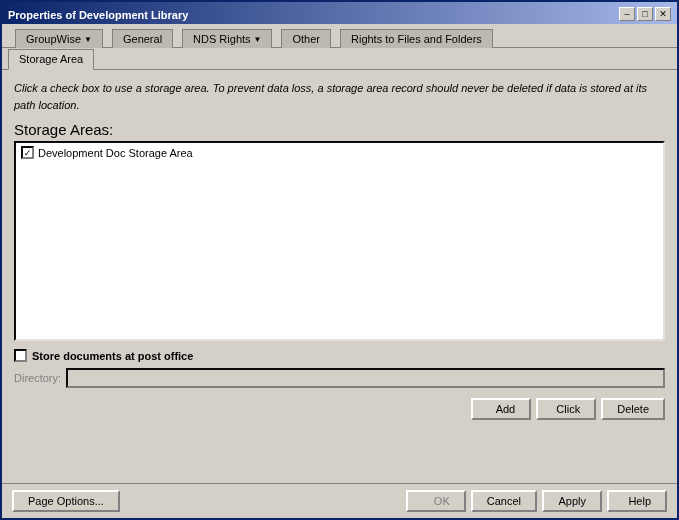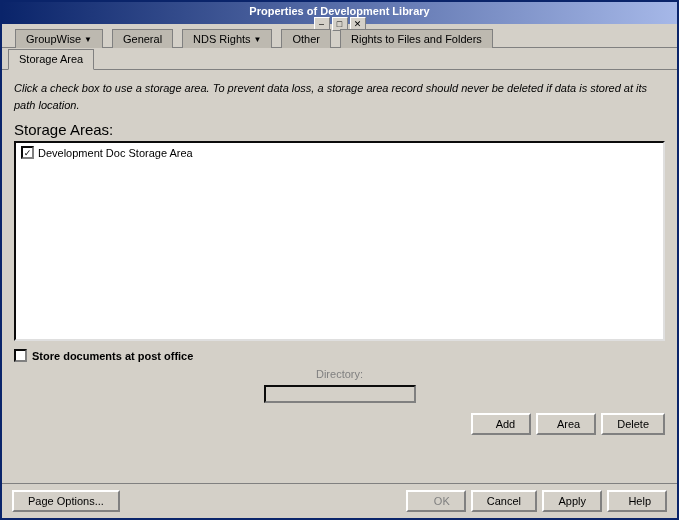--- a/index.html
+++ b/index.html
@@ -13,25 +13,24 @@
       display: flex;
       flex-direction: column;
       position: relative;
     }
 
     .title-bar {
       background: linear-gradient(to right, #0a246a, #a6b8e8);
       color: white;
       padding: 3px 6px;
       display: flex;
-      align-items: center;
+      align-items: flex-end;
       justify-content: space-between;
       height: 22px;
       flex-shrink: 0;
-      flex-direction: column;
     }
 
     .title-bar-text {
       font-weight: bold;
       font-size: 11px;
     }
 
     .title-bar-controls {
       display: flex;
       gap: 2px;
@@ -169,21 +168,20 @@
       display: flex;
       align-items: center;
       justify-content: center;
       flex-shrink: 0;
     }
 
     .directory-row {
       display: flex;
       align-items: center;
       gap: 5px;
-      flex-direction: column;
     }
 
     .directory-label {
       font-size: 11px;
       color: #808080;
     }
 
     .directory-input {
       flex: 1;
       height: 20px;
@@ -305,21 +303,21 @@
         <span>Store documents at post office</span>
       </div>
 
       <div class="directory-row">
         <span class="directory-label">Directory:</span>
         <input class="directory-input" type="text" disabled="" style="">
       </div>
 
       <div class="button-row-right">
         <button class="btn">Add</button>
-        <button class="btn">Area</button>
+        <button class="btn">Click</button>
         <button class="btn">Delete</button>
       </div>
     </div>
   </div>
 
   <div class="footer">
     <button class="btn">Page Options...</button>
     <div class="footer-right">
       <button class="btn" disabled="">OK</button>
       <button class="btn">Cancel</button>

